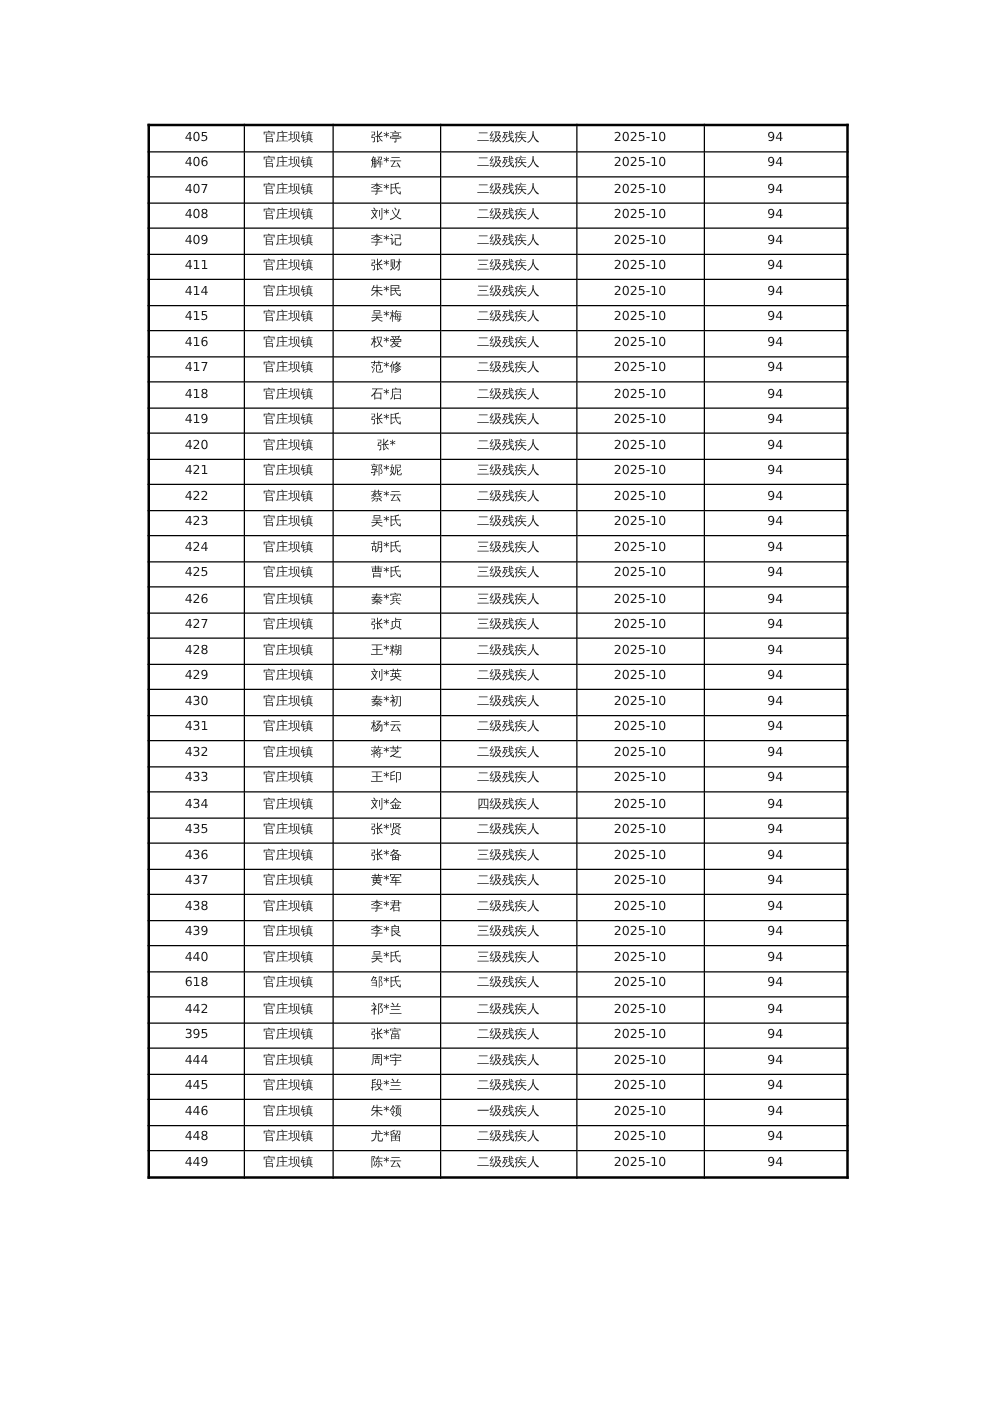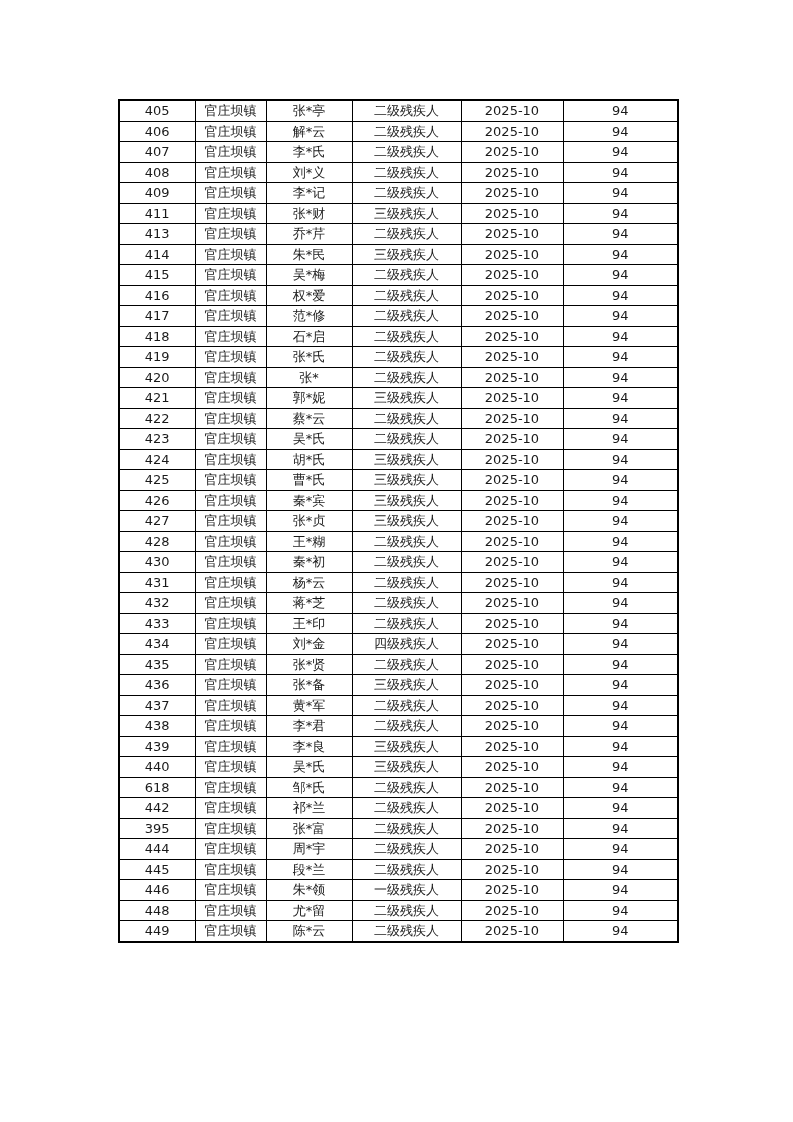--- a/index.html
+++ b/index.html
@@ -16,21 +16,21 @@
     font-family: "DejaVu Sans", "Liberation Sans", sans-serif;
   }
   table.roster {
     position: absolute;
     left: 118px;
     top: 99px;
     width: 559px;
     border-collapse: collapse;
     table-layout: fixed;
     border: 2px solid #000000;
-    font-size: 13px;
+    font-size: 10px;
     color: #1a1a1a;
   }
   table.roster td {
     border: 1px solid #000000;
     height: 19.5px;
     padding: 0 2px;
     text-align: center;
     vertical-align: middle;
     white-space: nowrap;
     overflow: hidden;
@@ -105,28 +105,20 @@
         </tr>
         <tr>
           <td class="col-seq">411</td>
           <td class="col-town">官庄坝镇</td>
           <td class="col-name">张*财</td>
           <td class="col-category">三级残疾人</td>
           <td class="col-month">2025-10</td>
           <td class="col-amount">94</td>
         </tr>
         <tr>
-          <td class="col-seq">413</td>
-          <td class="col-town">官庄坝镇</td>
-          <td class="col-name">乔*芹</td>
-          <td class="col-category">二级残疾人</td>
-          <td class="col-month">2025-10</td>
-          <td class="col-amount">94</td>
-        </tr>
-        <tr>
           <td class="col-seq">414</td>
           <td class="col-town">官庄坝镇</td>
           <td class="col-name">朱*民</td>
           <td class="col-category">三级残疾人</td>
           <td class="col-month">2025-10</td>
           <td class="col-amount">94</td>
         </tr>
         <tr>
           <td class="col-seq">415</td>
           <td class="col-town">官庄坝镇</td>
@@ -228,20 +220,28 @@
           <td class="col-town">官庄坝镇</td>
           <td class="col-name">张*贞</td>
           <td class="col-category">三级残疾人</td>
           <td class="col-month">2025-10</td>
           <td class="col-amount">94</td>
         </tr>
         <tr>
           <td class="col-seq">428</td>
           <td class="col-town">官庄坝镇</td>
           <td class="col-name">王*糊</td>
+          <td class="col-category">二级残疾人</td>
+          <td class="col-month">2025-10</td>
+          <td class="col-amount">94</td>
+        </tr>
+        <tr>
+          <td class="col-seq">429</td>
+          <td class="col-town">官庄坝镇</td>
+          <td class="col-name">刘*英</td>
           <td class="col-category">二级残疾人</td>
           <td class="col-month">2025-10</td>
           <td class="col-amount">94</td>
         </tr>
         <tr>
           <td class="col-seq">430</td>
           <td class="col-town">官庄坝镇</td>
           <td class="col-name">秦*初</td>
           <td class="col-category">二级残疾人</td>
           <td class="col-month">2025-10</td>

